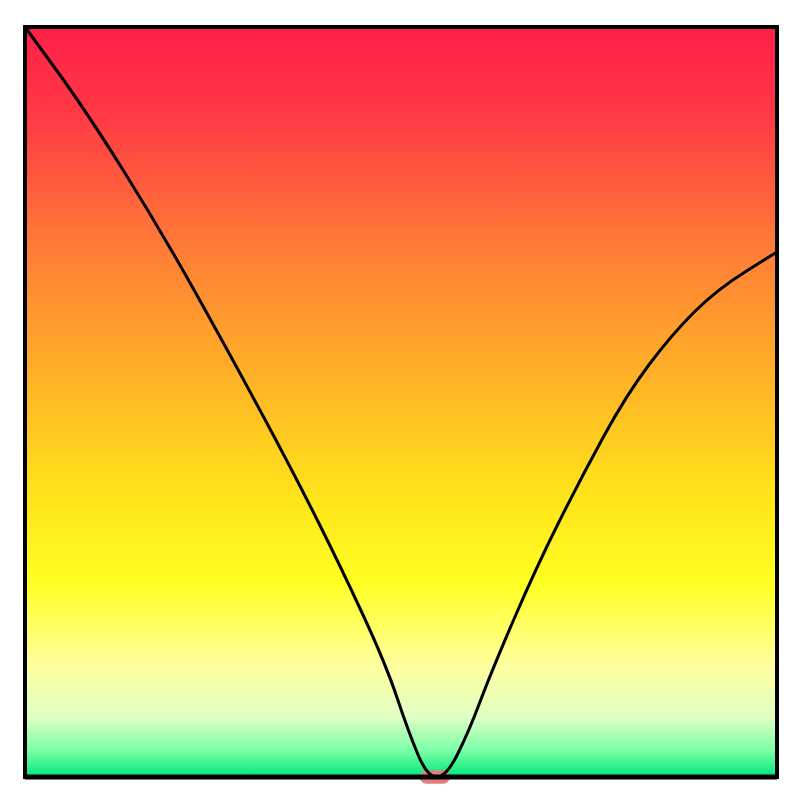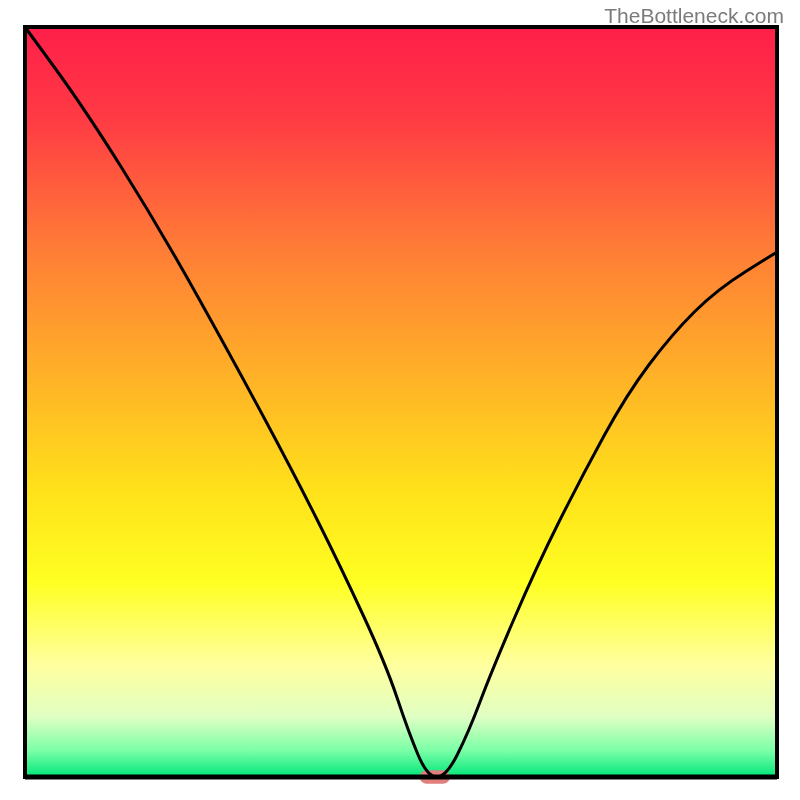--- a/index.html
+++ b/index.html
@@ -28,21 +28,20 @@
   svg {
     position: absolute;
     top: 0;
     left: 0;
   }
 </style>
 </head>
 <body>
 
 <div class="chart-wrap">
-  <div class="attribution">TheBottleneck.com</div>
 
   <svg width="800" height="800" viewBox="0 0 800 800">
     <defs>
       <linearGradient id="bg-grad" x1="0" y1="0" x2="0" y2="1">
           <stop offset="0%" stop-color="#ff1f49"></stop>
           <stop offset="12%" stop-color="#ff3a44"></stop>
           <stop offset="30%" stop-color="#ff7e36"></stop>
           <stop offset="48%" stop-color="#ffb626"></stop>
           <stop offset="62%" stop-color="#ffe21a"></stop>
           <stop offset="74%" stop-color="#ffff22"></stop>

